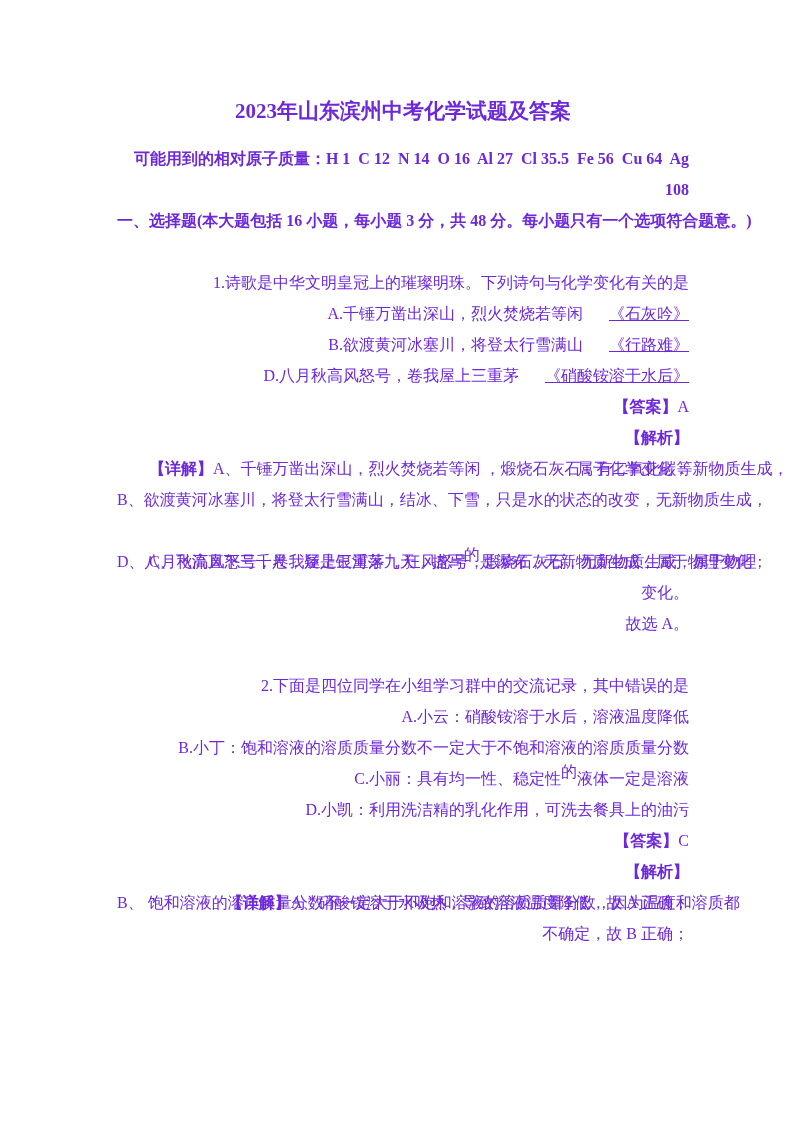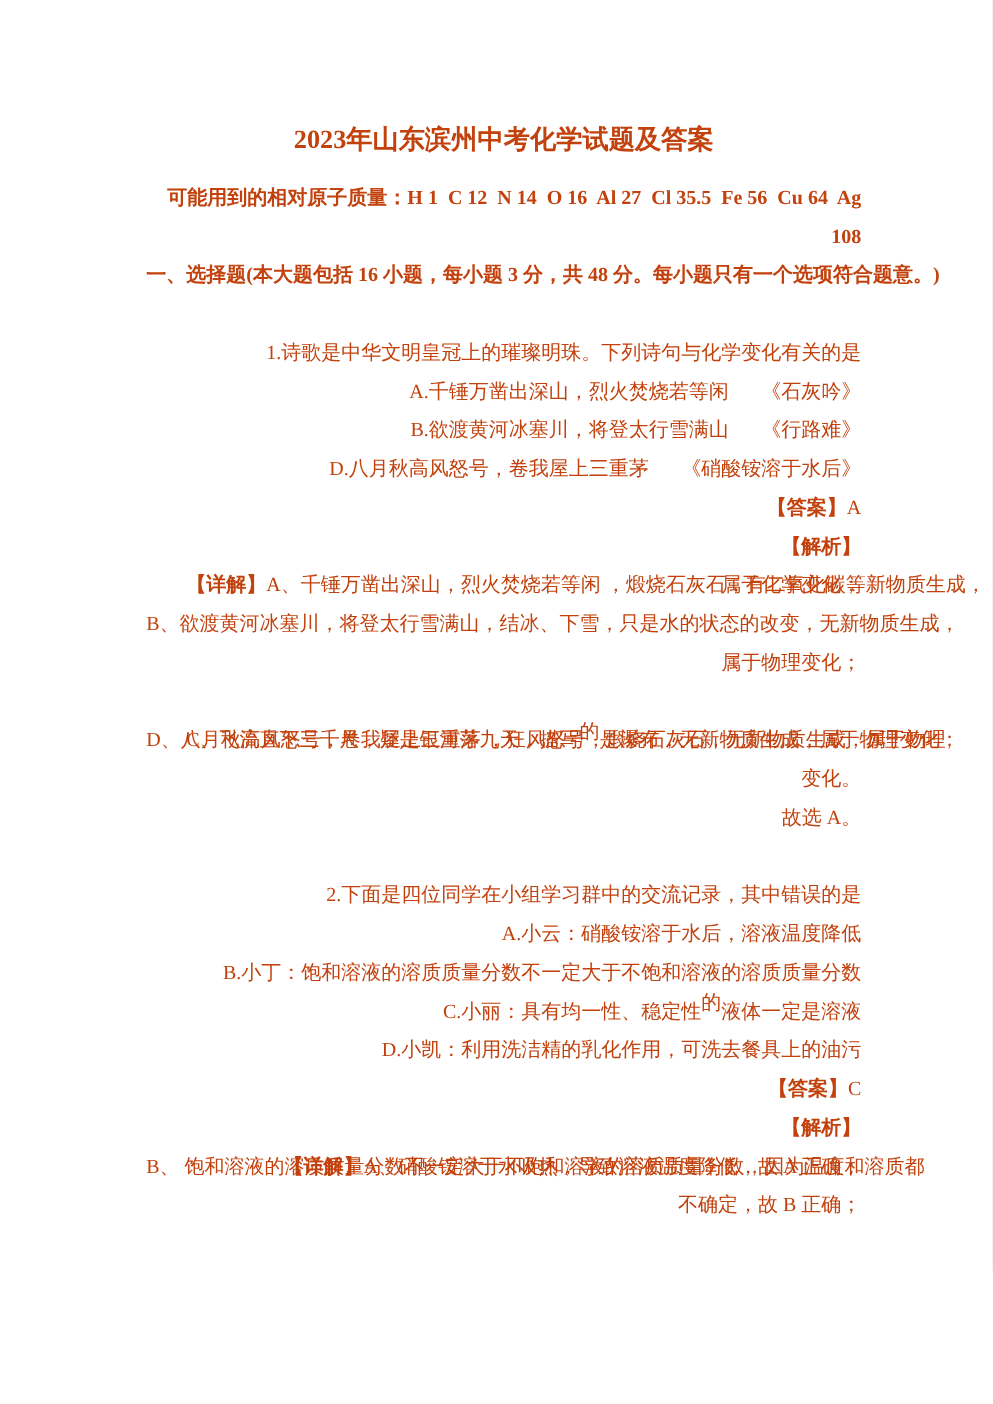--- a/index.html
+++ b/index.html
@@ -3,21 +3,21 @@
 <meta charset="utf-8">
 <style>
   html, body { margin: 0; padding: 0; background: #e8e8e8; }
   .page {
     width: 794px; height: 1123px;
     background: #ffffff;
     position: relative;
     overflow: hidden;
     margin: 0 auto;
     font-family: "Liberation Serif", "DejaVu Serif", serif;
-    color: #c2410c;
+    color: #6d28d9;
   }
   .content {
     position: absolute;
     left: 117px; top: 96px;
     width: 572px;
   }
   .title {
     font-size: 21px;
     font-weight: 700;
     line-height: 30px;
@@ -27,21 +27,21 @@
   }
   .line {
     font-size: 16px;
     height: 31px;
     line-height: 31px;
     white-space: pre;
     text-align: right;
   }
   .bold { font-weight: 700; }
   .lbl { display: inline-block; width: 28px; }
-  .source { display: inline-block; margin-left: 26px; }
+  .source { display: inline-block; margin-left: 26px; text-decoration: underline; }
   .sup { position: relative; top: -7px; }
 </style>
 </head>
 <body>
 
 <div class="page">
   <div class="content">
 
     <div class="title">2023年山东滨州中考化学试题及答案</div>
 
@@ -67,21 +67,20 @@
         <span class="bold">【答案】</span><span>A</span>
       </div>
       <div class="line">
         <span class="bold">【解析】</span>
       </div>
       <div class="line">
         <span class="bold">【详解】</span><span>A、千锤万凿出深山，烈火焚烧若等闲 ，煅烧石灰石，有二氧化碳等新物质生成，</span>
       </div>
       <div class="line">属于化学变化；</div>
       <div class="line">B、欲渡黄河冰塞川，将登太行雪满山，结冰、下雪，只是水的状态的改变，无新物质生成，</div>
-      <div class="line">属于物理变化；</div>
       <div class="line">
         <span>C、飞流直下三千尺，疑是银河落九天，描写</span><span class="sup">的</span><span>是瀑布，无新物质生成，属于物理变化；</span>
       </div>
       <div class="line">D、八月秋高风怒号，卷我屋上三重茅 ，狂风怒号，煅烧石灰石，无新物质生成，属于物理</div>
       <div class="line">变化。</div>
       <div class="line">故选 A。</div>
     </div>
 
     <div>
       <div class="line">

